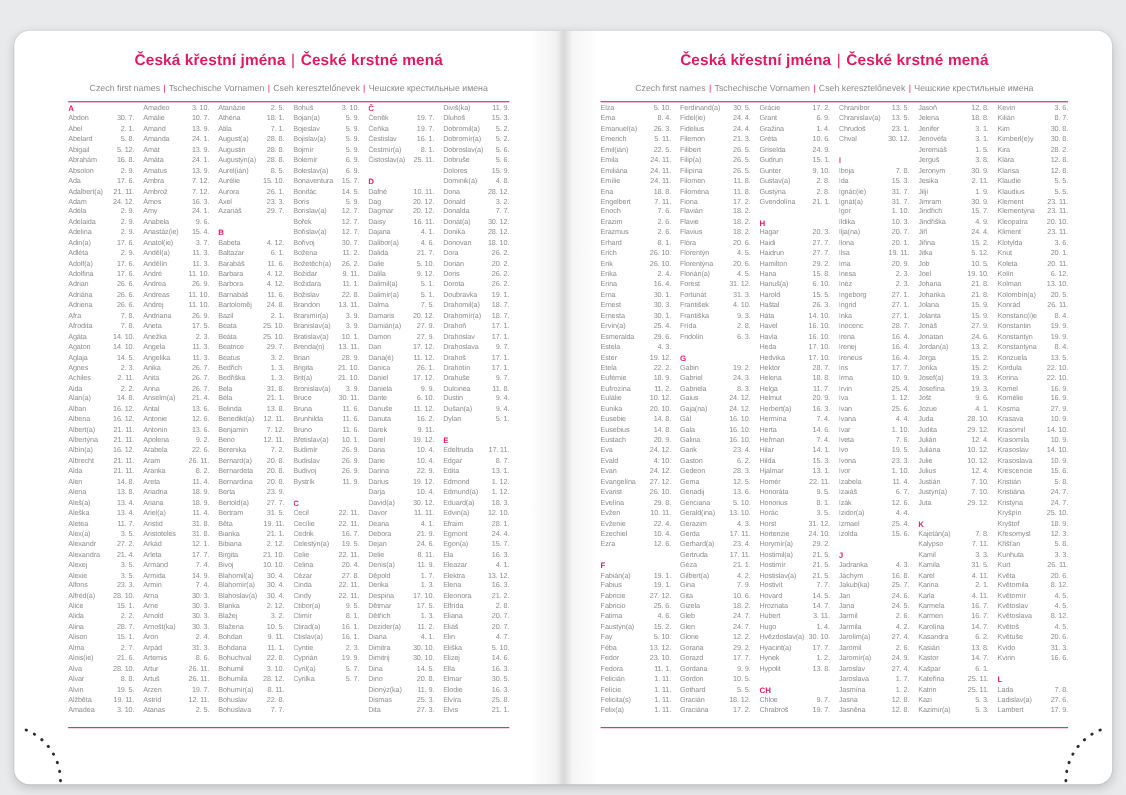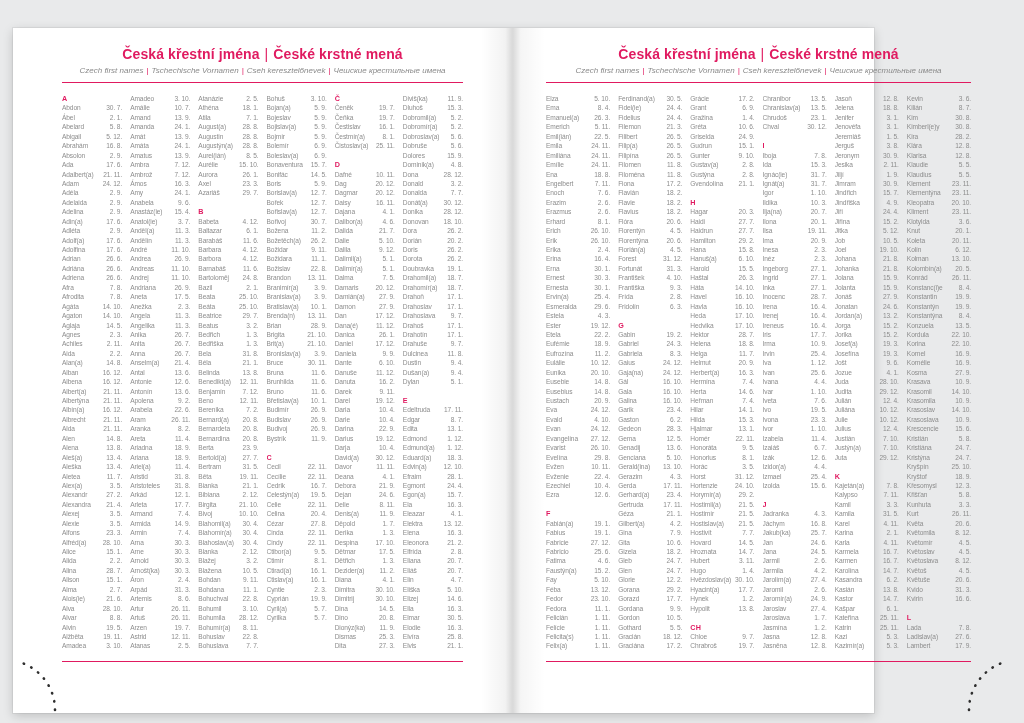--- a/index.html
+++ b/index.html
@@ -2,38 +2,38 @@
 <html style="--accent: #e01a60; --txt: #8d8d8d; --txt2: #8a8a8a; --bg: #e9eaeb; --page: #ffffff; --dots: #2f2f2f;"><head>
 <meta charset="utf-8">
 <style>
   html,body{margin:0;padding:0;}
   body{
     width:1024px;height:723px;overflow:hidden;position:relative;
     background:var(--bg,#e9eaeb);
     font-family:"Liberation Sans","DejaVu Sans",sans-serif;
   }
   .spread{
-    position:absolute;left:13px;top:28px;width:861px;height:685px;
-    background:var(--page,#fff);border-radius:0;
+    position:absolute;left:13px;top:28px;width:998px;height:685px;
+    background:var(--page,#fff);border-radius:14px;
     box-shadow:0 0 0 1px rgba(0,0,0,0.05),0 3px 10px rgba(0,0,0,0.18);
   }
   .page{position:absolute;top:0;height:100%;}
   .page.left{left:0;width:498px;}
   .page.right{left:500px;width:498px;}
   .page-inner{position:absolute;top:0;bottom:0;}
   .page.left  .page-inner{left:49px;right:48px;}
   .page.right .page-inner{left:33px;right:40px;}
   .pagehead{padding-top:18px;text-align:center;}
   .title{
     margin:0;font-size:14px;line-height:17px;font-weight:bold;
     color:var(--accent,#e01a60);letter-spacing:0.1px;white-space:nowrap;
   }
   .title .sep{font-weight:normal;padding:0 5px;}
   .subtitle{
-    margin-top:3px;font-size:8px;line-height:10px;color:var(--txt2,#8a8a8a);white-space:nowrap;font-style:italic;
+    margin-top:13px;font-size:8px;line-height:10px;color:var(--txt2,#8a8a8a);white-space:nowrap;
   }
   .subtitle .sep{color:var(--accent,#e01a60);padding:0 3px;}
   .rule{height:0;border-top:1.4px solid var(--accent,#e01a60);}
   .rule.top{margin-top:6px;}
   .rule.bottom{position:absolute;left:0;right:0;top:633px;}
   .cols{
     position:absolute;left:0;right:0;top:66px;height:558px;
     display:flex;gap:8px;
   }
   .col{flex:1 1 0;min-width:0;display:flex;flex-direction:column;}

